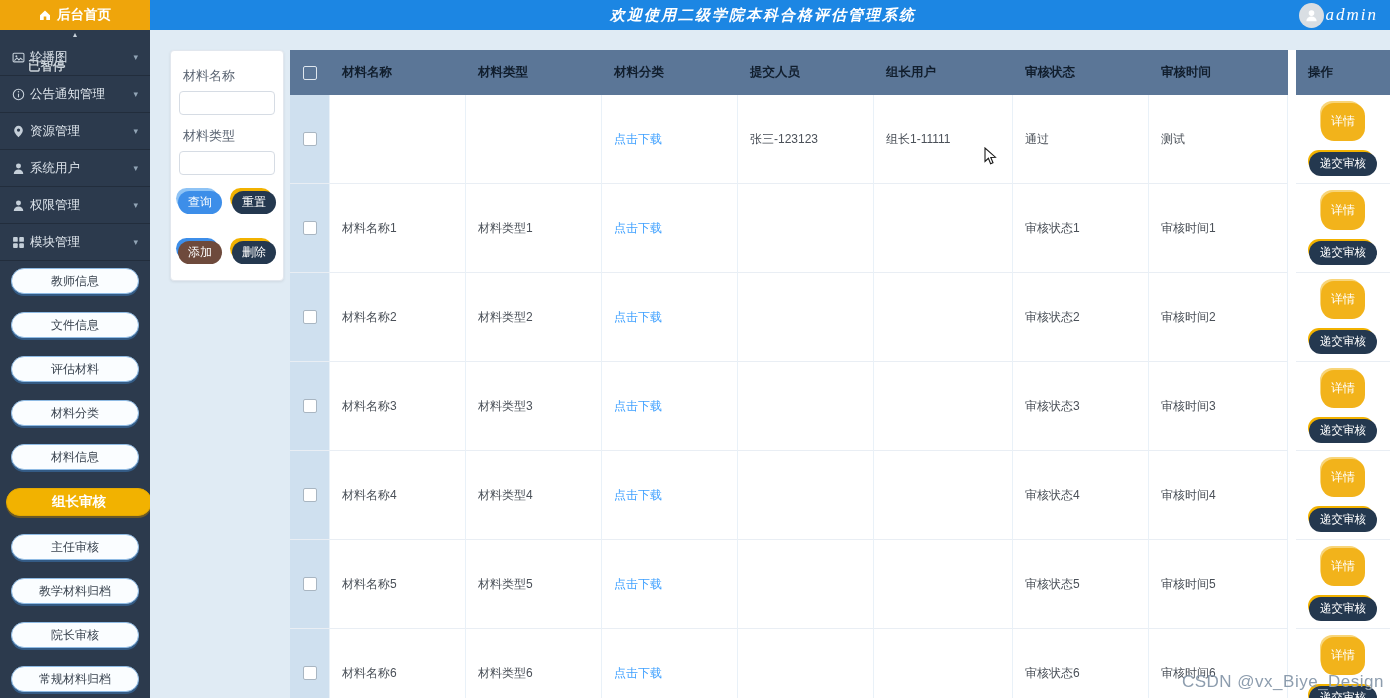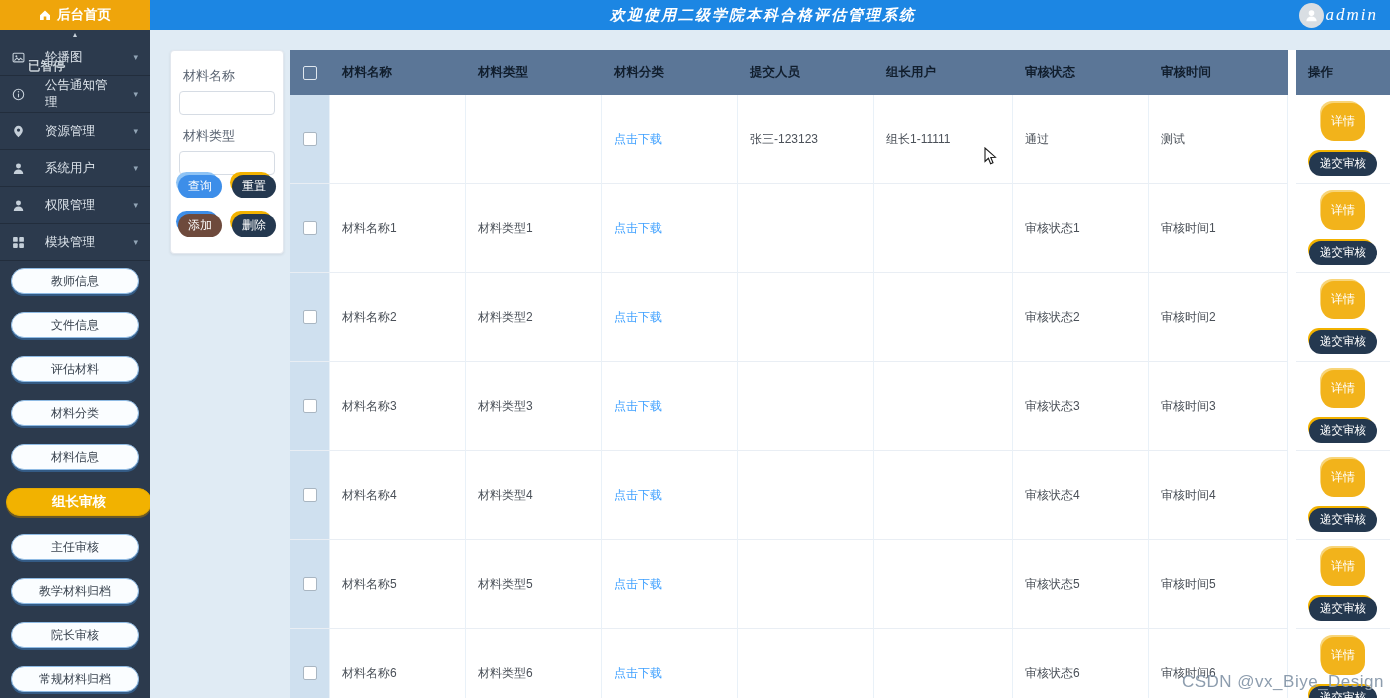--- a/index.html
+++ b/index.html
@@ -28,21 +28,21 @@
     display:flex; align-items:center; justify-content:center; cursor:pointer;
   }
   .username {
     color:#fff; font-size:17px; font-style:italic; letter-spacing:2px;
     font-family:"Liberation Serif","DejaVu Serif",serif;
   }
   
   .sidebar { position:absolute; left:0; top:30px; width:150px; bottom:0; background:#2c3a4d; }
   .scroll-arrow { text-align:center; color:#c7d1da; font-size:8px; height:9px; line-height:9px; }
   .menu-item {
-    height:37px; display:flex; align-items:center; gap:20px; padding:0 12px;
+    height:37px; display:flex; align-items:center; gap:5px; padding:0 12px;
     color:#dde4eb; font-size:12.5px; cursor:pointer;
     border-bottom:1px solid rgba(0,0,0,0.22);
   }
   .menu-item:first-of-type { border-top:1px solid rgba(0,0,0,0.18); }
   .menu-item .mi-icon { width:13px; height:13px; color:#c5cfd9; flex:none; display:flex; }
   .menu-item .chev { margin-left:auto; color:#93a5b6; font-size:9px; }
   .ghost-text {
     position:absolute; left:28px; top:28px; color:#c9d2da; font-size:12.5px;
     font-weight:bold; pointer-events:none; text-shadow:0 0 1px rgba(0,0,0,.4);
   }
@@ -63,21 +63,21 @@
   .search-card {
     position:absolute; left:20px; top:20px; width:114px;
     background:#fff; border:1px solid #e2e7ee; border-radius:4px;
     box-shadow:0 1px 3px rgba(0,0,0,.08); padding:12px 8px 16px;
   }
   .field-label { font-size:13px; color:#5a6472; margin:4px 0 6px 4px; }
   .field-input {
     width:100%; height:24px; border:1px solid #d6dce4; border-radius:4px;
     background:#fff; outline:none; padding:0 6px; font-size:12px;
   }
-  .btn-grid { display:grid; grid-template-columns:44px 44px; gap:16px 10px; justify-content:center; }
+  .btn-grid { display:grid; grid-template-columns:44px 44px; gap:27px 10px; margin-top:16px; justify-content:center; }
   .sbtn {
     width:44px; height:23px; border:none; border-radius:12px; color:#fff;
     font-size:12px; cursor:pointer; font-family:inherit;
   }
   .sbtn.query  { background:#3d8ee9; box-shadow:-3px -4px 0 -1px #8ec3f5; }
   .sbtn.reset  { background:#24384f; box-shadow:-3px -4px 0 -1px #f2b200; }
   .sbtn.add    { background:#6e4a3c; box-shadow:-3px -4px 0 -1px #3d8ee9;text-align:center; }
   .sbtn.del    { background:#24384f; box-shadow:-3px -4px 0 -1px #f2b200; }
   
   .table { position:absolute; left:140px; top:20px; right:0; bottom:0; overflow:hidden; font-size:12px; }

